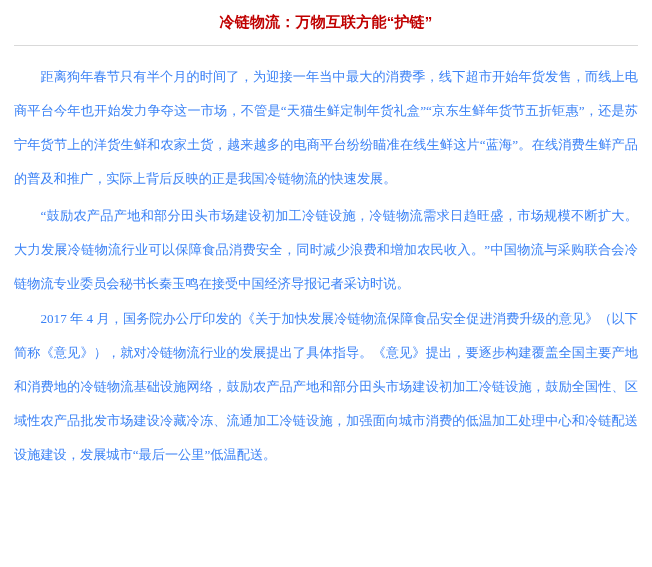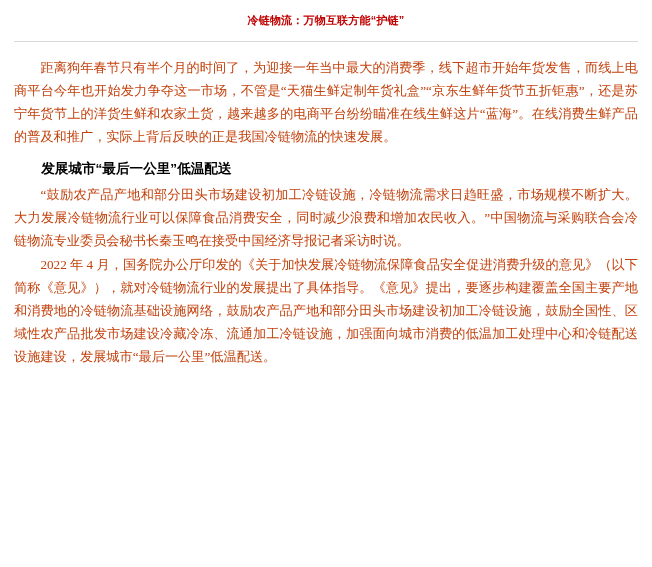--- a/index.html
+++ b/index.html
@@ -19,43 +19,43 @@
     width: 652px;
     height: 567px;
     box-sizing: border-box;
     padding: 0;
     position: relative;
   }
   .title {
     text-align: center;
     font-family: "Liberation Sans", sans-serif;
     font-weight: bold;
-    font-size: 11px;
+    font-size: 15px;
     color: #c00000;
     margin: 13px 0 0 0;
     letter-spacing: 0.2px;
   }
   .rule {
     border: none;
     border-top: 1px solid #d9d9d9;
     margin: 13px 14px 0 14px;
     height: 0;
   }
   .body-wrap {
     padding: 0 14px;
     margin-top: 14px;
   }
   p.para {
     margin: 0 0 0 0;
     font-size: 13.2px;
-    line-height: 23px;
+    line-height: 34px;
     text-indent: 2em;
     text-align: justify;
     text-justify: inter-ideograph;
-    color: #c2410c;
+    color: #3b82f6;
   }
   p.para + p.para {
     margin-top: 1px;
   }
   .subhead {
     font-family: "Liberation Sans", sans-serif;
     font-weight: bold;
     font-size: 13.6px;
     color: #000000;
     margin: 6px 0 2px 0;
@@ -72,23 +72,22 @@
   <h1 class="title">冷链物流：万物互联方能“护链”</h1>
 
   <hr class="rule">
 
   <div class="body-wrap">
 
     <p class="para">距离狗年春节只有半个月的时间了，为迎接一年当中最大的消费季，线下超市开始年货发售，而线上电商平台今年也开始发力争夺这一市场，不管是“天猫生鲜定制年货礼盒”“京东生鲜年货节五折钜惠”，还是苏宁年货节上的洋货生鲜和农家土货，越来越多的电商平台纷纷瞄准在线生鲜这片“蓝海”。在线消费生鲜产品的普及和推广，实际上背后反映的正是我国冷链物流的快速发展。</p>
 
     <div class="spacer-small"></div>
 
-    <h2 class="subhead">发展城市“最后一公里”低温配送</h2>
 
     <p class="para">“鼓励农产品产地和部分田头市场建设初加工冷链设施，冷链物流需求日趋旺盛，市场规模不断扩大。大力发展冷链物流行业可以保障食品消费安全，同时减少浪费和增加农民收入。”中国物流与采购联合会冷链物流专业委员会秘书长秦玉鸣在接受中国经济导报记者采访时说。</p>
 
 
-    <p class="para">2022 年 4 月，国务院办公厅印发的《关于加快发展冷链物流保障食品安全促进消费升级的意见》（以下简称《意见》），就对冷链物流行业的发展提出了具体指导。《意见》提出，要逐步构建覆盖全国主要产地和消费地的冷链物流基础设施网络，鼓励农产品产地和部分田头市场建设初加工冷链设施，鼓励全国性、区域性农产品批发市场建设冷藏冷冻、流通加工冷链设施，加强面向城市消费的低温加工处理中心和冷链配送设施建设，发展城市“最后一公里”低温配送。</p>
+    <p class="para">2017 年 4 月，国务院办公厅印发的《关于加快发展冷链物流保障食品安全促进消费升级的意见》（以下简称《意见》），就对冷链物流行业的发展提出了具体指导。《意见》提出，要逐步构建覆盖全国主要产地和消费地的冷链物流基础设施网络，鼓励农产品产地和部分田头市场建设初加工冷链设施，鼓励全国性、区域性农产品批发市场建设冷藏冷冻、流通加工冷链设施，加强面向城市消费的低温加工处理中心和冷链配送设施建设，发展城市“最后一公里”低温配送。</p>
 
 
   </div>
 
 </div>
 
 </body></html>

